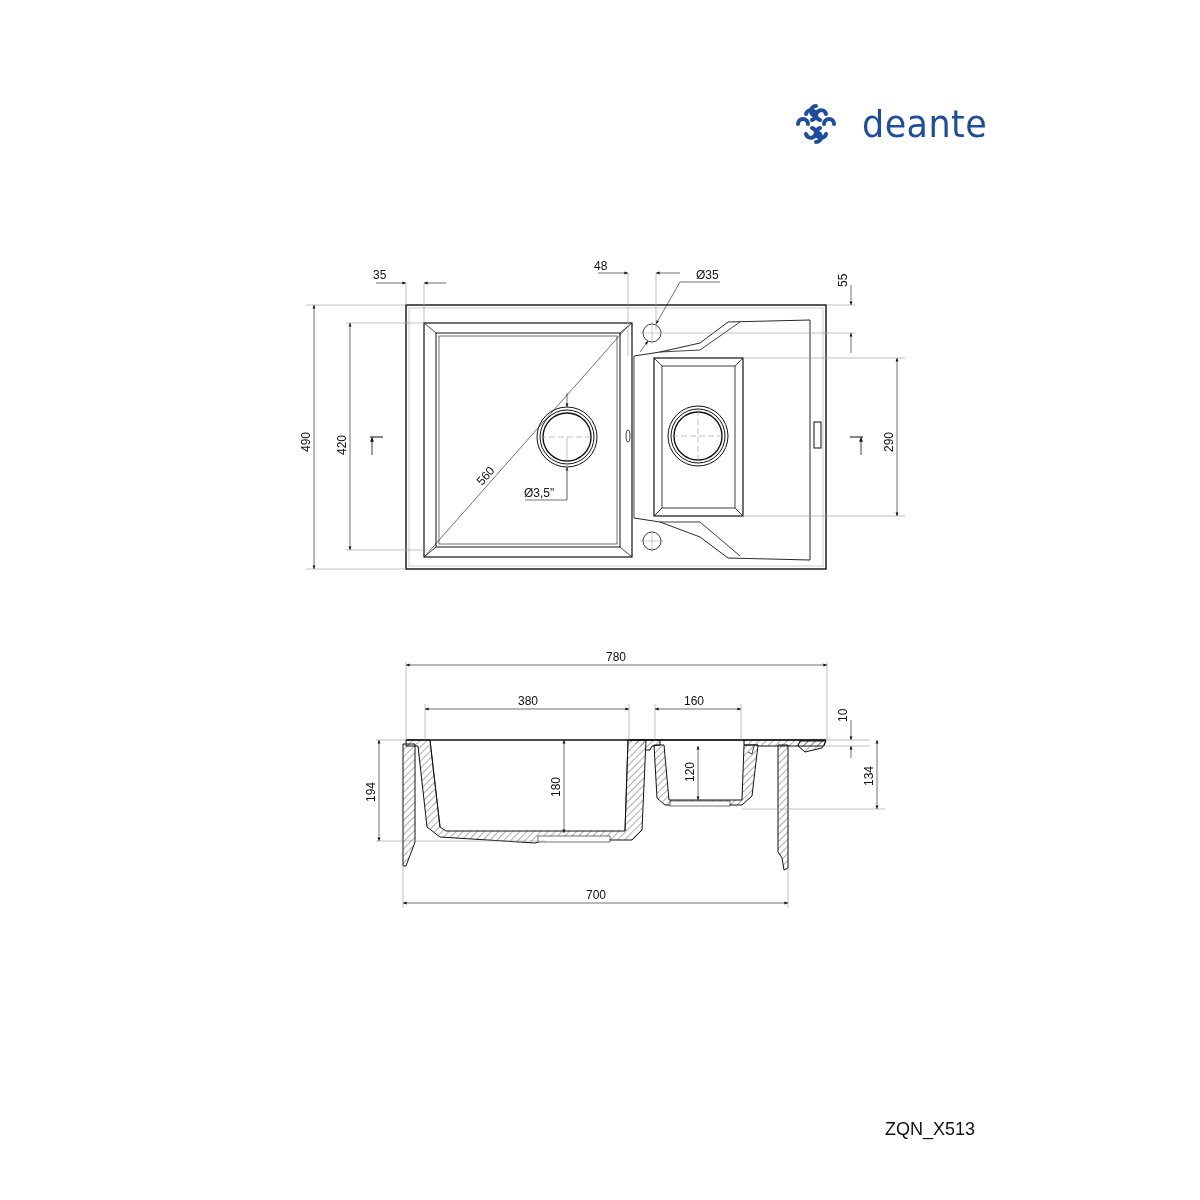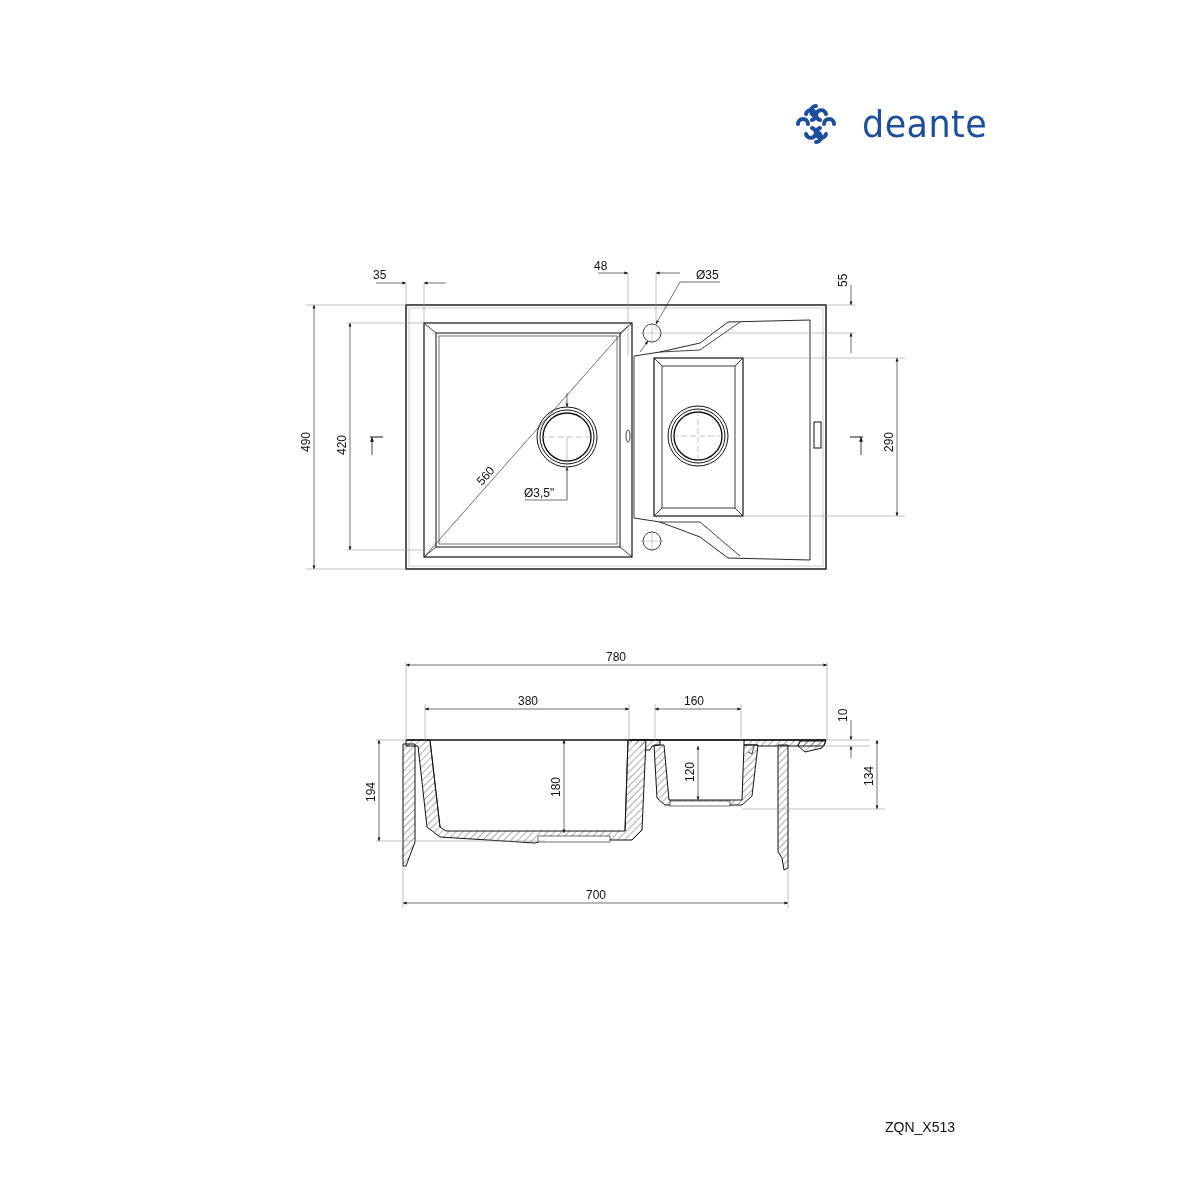--- a/index.html
+++ b/index.html
@@ -1,21 +1,21 @@
 <!DOCTYPE html>
 <html><head>
 <meta charset="utf-8">
 <style>
   html, body { margin:0; padding:0; background:#fff; }
   body { width:1200px; height:1200px; position:relative; overflow:hidden; font-family:"DejaVu Sans Condensed","DejaVu Sans", sans-serif; }
   .logo { position:absolute; left:794px; top:55px; display:flex; align-items:center; gap:24px;margin-top:47px; }
   .logo-text { font-family:"DejaVu Sans", sans-serif; font-size:38px; color:#1d4e9e; letter-spacing:0.5px; font-weight:normal; line-height:1; transform:scaleX(0.92); transform-origin:left center; }
   svg.drawing { position:absolute; left:0; top:0; }
   .dim-text { font-family:"Liberation Sans", sans-serif; font-size:12px; fill:#111; }
-  .code { position:absolute; left:885px; top:1119px; font-family:"Liberation Sans", sans-serif; font-size:14px; color:#111; }
+  .code { position:absolute; left:885px; top:1119px; font-family:"Liberation Sans", sans-serif; font-size:18px; color:#111; }
 </style>
 </head>
 <body>
 
 <div class="logo">
   <svg width="44" height="44" viewBox="0 0 44 44">
     <g fill="none" stroke="#1d4e9e" stroke-width="4" stroke-linecap="round">
       <path d="M22 4 a5 5 0 1 0 0 10"></path>
       <path d="M22 40 a5 5 0 1 0 0 -10"></path>
       <path d="M4 22 a5 5 0 1 1 10 0"></path>

